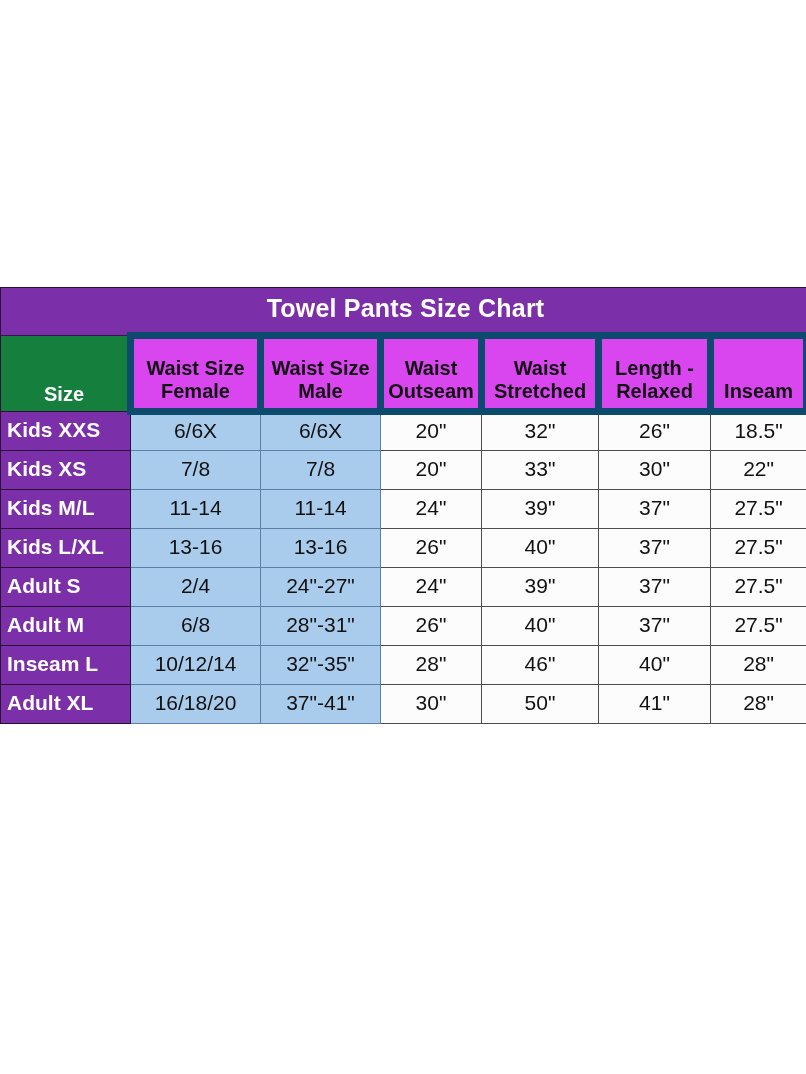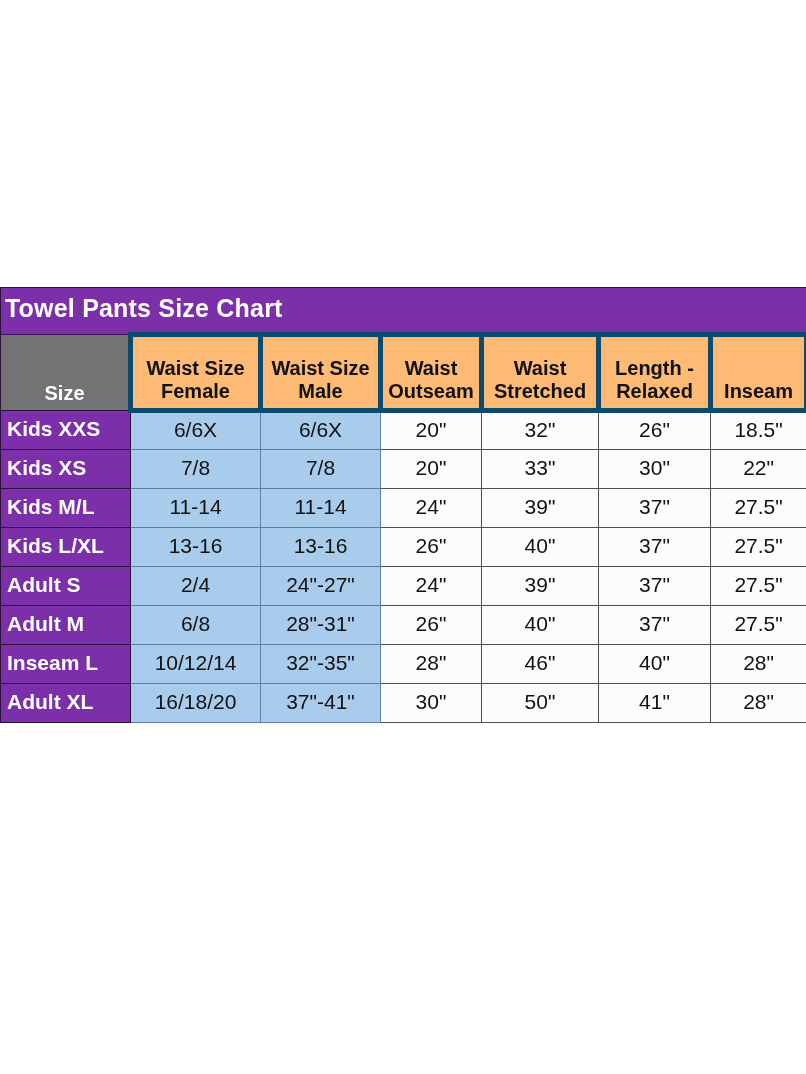--- a/index.html
+++ b/index.html
@@ -33,21 +33,21 @@
   table.size-chart col.c-male      { width: 120px; }
   table.size-chart col.c-relaxed   { width: 101px; }
   table.size-chart col.c-stretched { width: 117px; }
   table.size-chart col.c-outseam   { width: 112px; }
   table.size-chart col.c-inseam    { width: 96px; }
 
   
   tr.title-row td {
     background: #7B2FA8;
     color: #ffffff;
-    text-align: left;
+    text-align: center;
     font-size: 25px;
     font-weight: bold;
     letter-spacing: 0.2px;
     height: 40px;
     padding: 0 0 4px 4px;
     border: 1px solid #2b1038;
     border-bottom: 1px solid #3a1150;
   }
 
   
@@ -55,28 +55,28 @@
     font-size: 20px;
     font-weight: bold;
     text-align: center;
     vertical-align: bottom;
     height: 76px;
     padding: 4px 2px 6px 2px;
     line-height: 1.12;
     box-sizing: border-box;
   }
   tr.head-row th.hd-size {
-    background: #737373;
+    background: #15803d;
     color: #ffffff;
     border: 1px solid #2b1038;
   }
   tr.head-row th.hd-blue {
-    background: #fdba74;
+    background: #d946ef;
     color: #111111;
-    border: 5px solid #0c4a6e;
+    border: 7px solid #0c4a6e;
   }
 
   
   tbody td {
     height: 39px;
     font-size: 21px;
     text-align: center;
     vertical-align: middle;
     padding: 0 2px 3px 2px;
     box-sizing: border-box;

